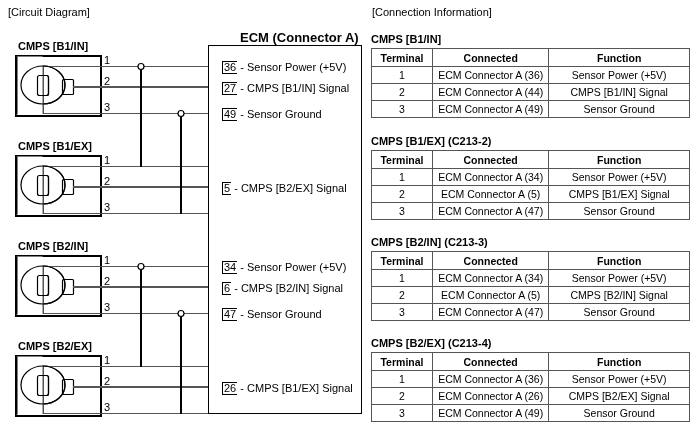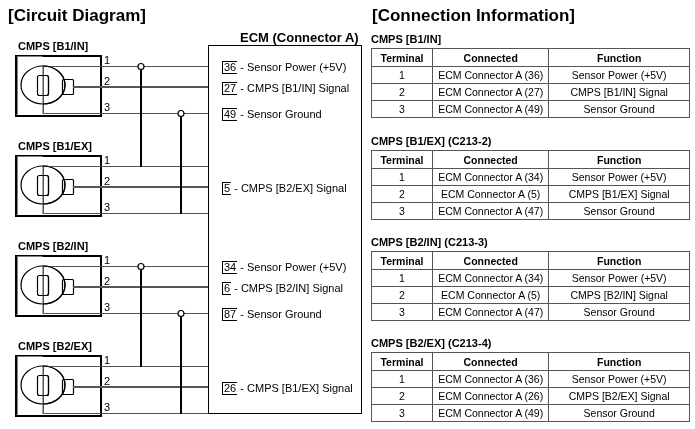--- a/index.html
+++ b/index.html
@@ -9,22 +9,22 @@
     font-family:"Liberation Sans", sans-serif;
     color:#000;
     position:relative;
     overflow:hidden;
   }
   .page{position:relative;width:695px;height:429px;}
 
   
   .section-title{
     position:absolute;
-    font-size:17px;
-    font-weight:700;
+    font-size:11px;
+    font-weight:400;
     white-space:nowrap;
     letter-spacing:0px;
   }
   #circuit-title{left:8px;top:6px;}
   #conn-title{left:372px;top:6px;}
 
   
   #circuit{position:absolute;left:0;top:0;width:370px;height:429px;}
   #circuit svg{position:absolute;left:0;top:0;}
 
@@ -235,21 +235,21 @@
     <div class="term" style="top:181px;">
       <span class="tnum">5</span><span class="tdesc"> - CMPS [B2/EX] Signal</span>
     </div>
     <div class="term" style="top:260px;">
       <span class="tnum">34</span><span class="tdesc"> - Sensor Power (+5V)</span>
     </div>
     <div class="term" style="top:281px;">
       <span class="tnum">6</span><span class="tdesc"> - CMPS [B2/IN] Signal</span>
     </div>
     <div class="term" style="top:307px;">
-      <span class="tnum">87</span><span class="tdesc"> - Sensor Ground</span>
+      <span class="tnum">47</span><span class="tdesc"> - Sensor Ground</span>
     </div>
     <div class="term" style="top:381px;">
       <span class="tnum">26</span><span class="tdesc"> - CMPS [B1/EX] Signal</span>
     </div>
   </div>
 
   <div id="tables"></div>
 
   <div class="tbl-name" style="top:33px;">CMPS [B1/IN]</div>
   <table class="conn" style="top:48px;">
@@ -261,21 +261,21 @@
       </tr>
     </thead>
     <tbody>
       <tr>
         <td>1</td>
         <td>ECM Connector A (36)</td>
         <td>Sensor Power (+5V)</td>
       </tr>
       <tr>
         <td>2</td>
-        <td>ECM Connector A (27)</td>
+        <td>ECM Connector A (44)</td>
         <td>CMPS [B1/IN] Signal</td>
       </tr>
       <tr>
         <td>3</td>
         <td>ECM Connector A (49)</td>
         <td>Sensor Ground</td>
       </tr>
     </tbody>
   </table>
 

